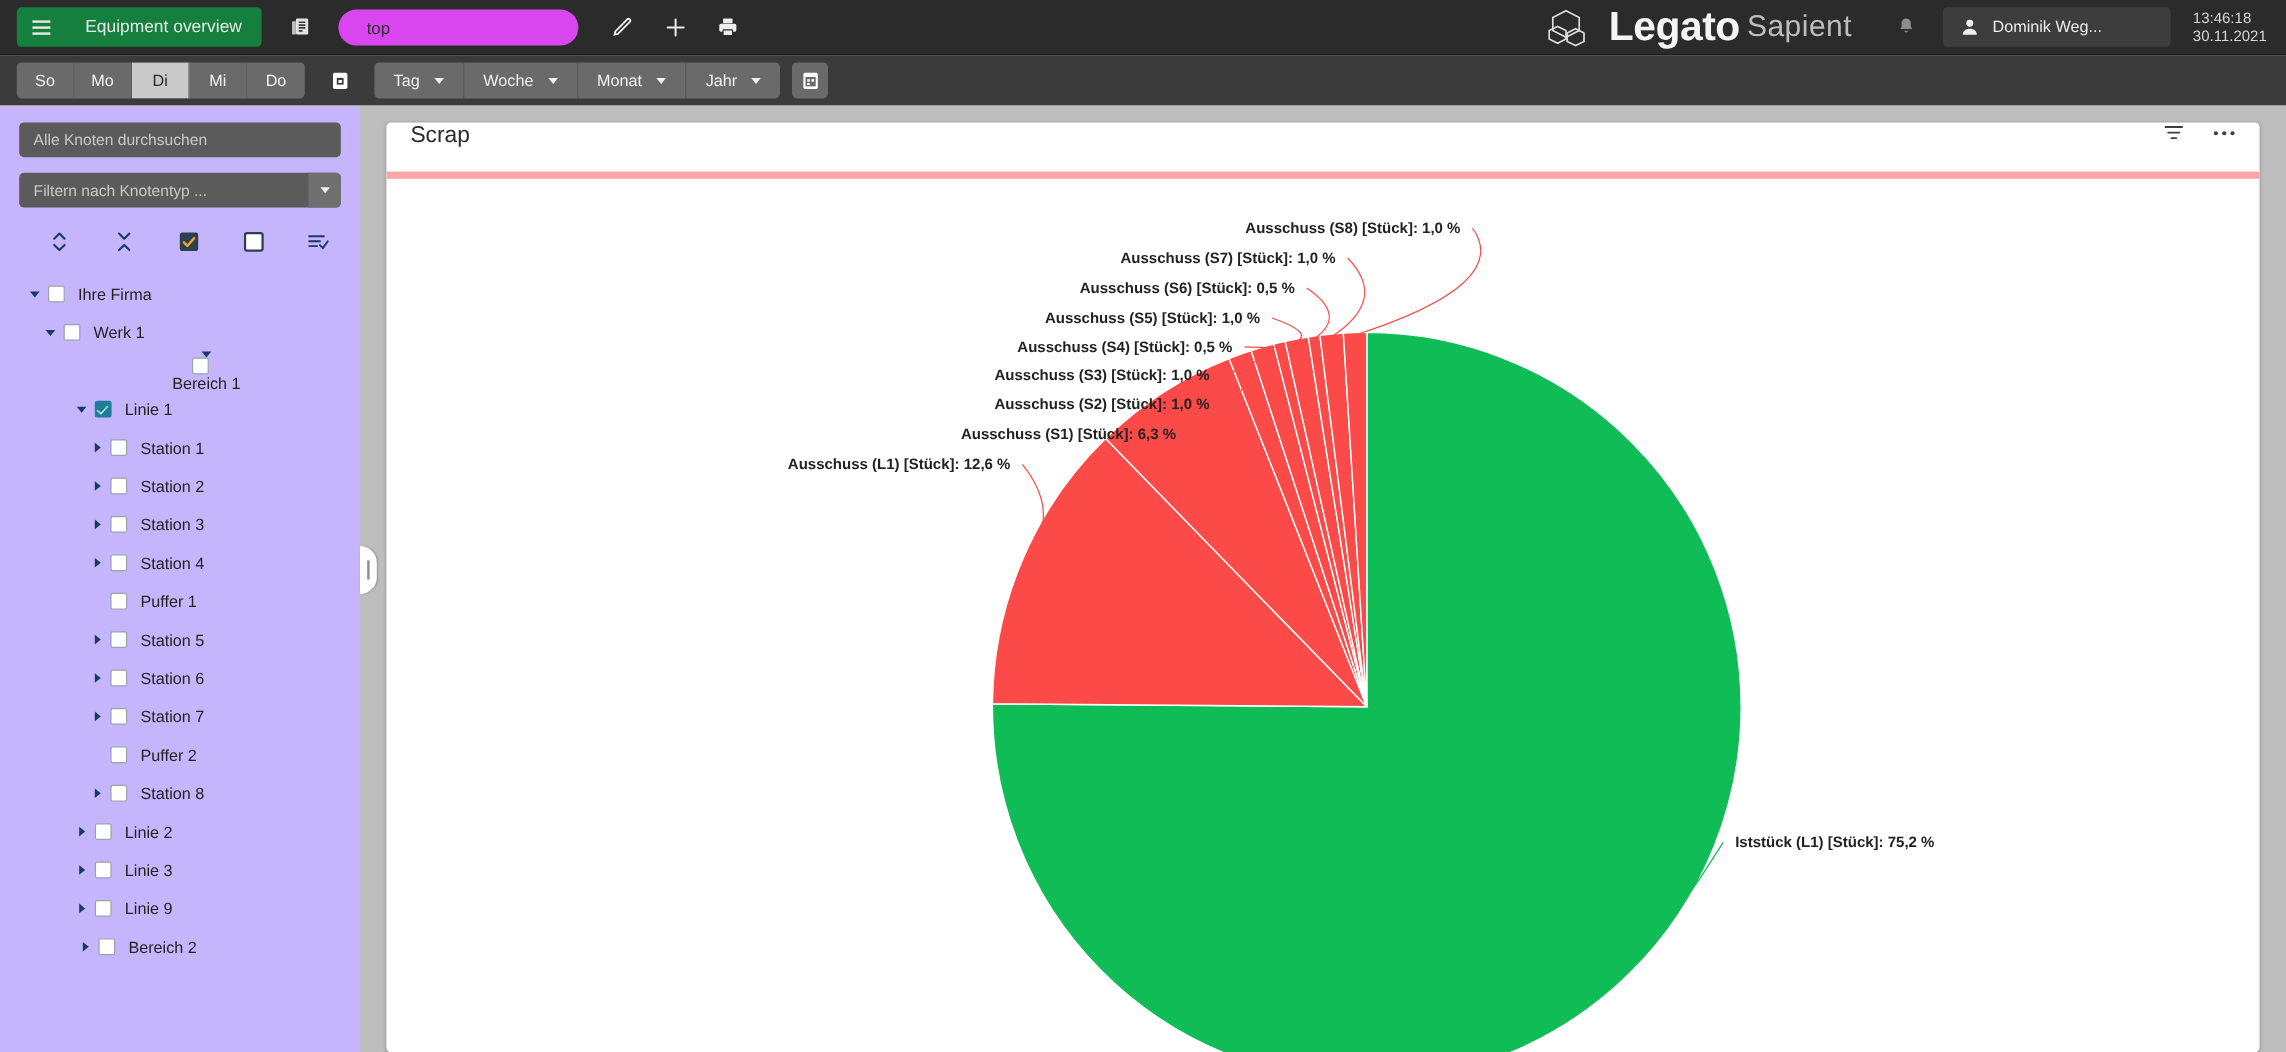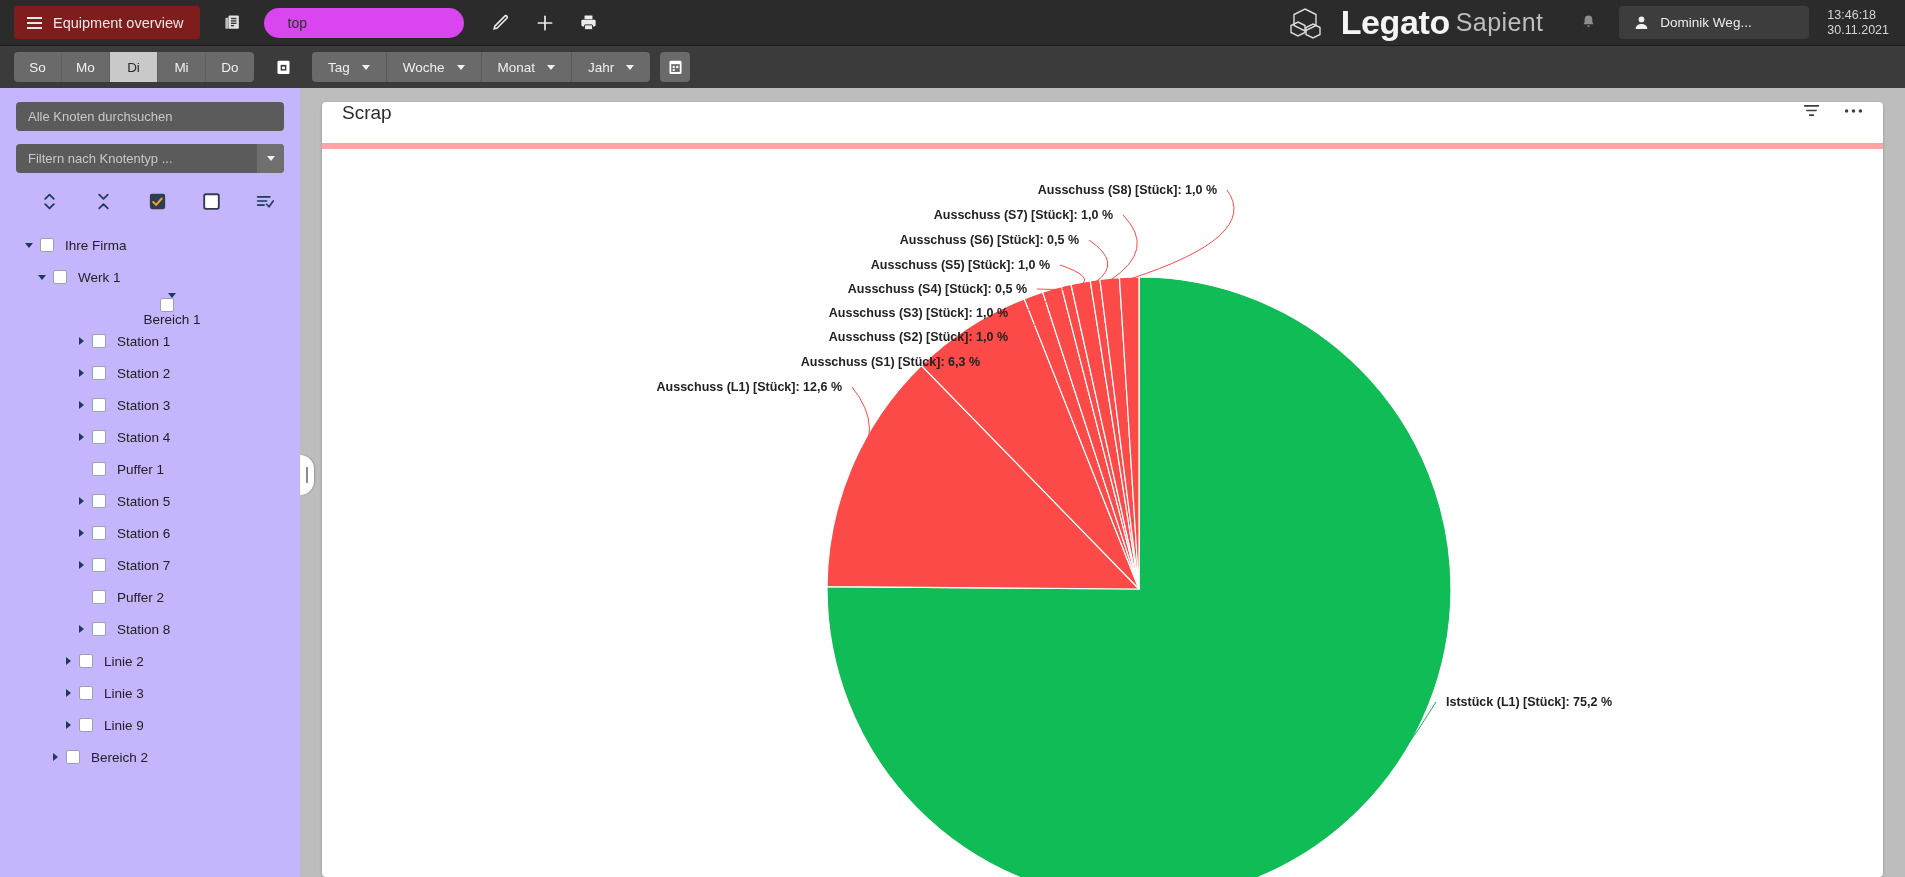--- a/index.html
+++ b/index.html
@@ -13,22 +13,22 @@
   }
 
   
   #topbar {
     position: absolute; left: 0; top: 0; width: 1905px; height: 46px;
     background: #2b2b2b;
     display: flex; align-items: center;
     border-bottom: 1px solid #1c1c1c;
   }
   .menu-chip {
-    display: flex; align-items: center; gap: 11px;
-    background: #7f1d1d; color: #e8e8e8;
+    display: flex; align-items: center; gap: 29px;
+    background: #15803d; color: #e8e8e8;
     height: 33px; border-radius: 4px;
     padding: 0 16px 0 13px; margin-left: 14px;
     font-size: 14.5px; cursor: pointer;
   }
   .hamburger { display: inline-flex; flex-direction: column; gap: 3px; }
   .hamburger i { display: block; width: 15px; height: 2px; background: #e8e8e8; }
 
   .tb-icon {
     display: flex; align-items: center; justify-content: center;
     width: 34px; height: 34px; cursor: pointer; color: #dedede;
@@ -395,20 +395,27 @@
         <span class="cbx"></span>
         <span>Werk 1</span>
       </div>
       <div class="tnode" style="padding-left: 44px; flex-direction: column;">
         <span class="tw">
           <span class="chev"></span>
         </span>
         <span class="cbx"></span>
         <span>Bereich 1</span>
       </div>
+      <div class="tnode" style="padding-left: 57px;">
+        <span class="tw">
+          <span class="chev"></span>
+        </span>
+        <span class="cbx checked"></span>
+        <span>Linie 1</span>
+      </div>
       <div class="tnode" style="padding-left: 70px;">
         <span class="tw">
           <span class="chev right"></span>
         </span>
         <span class="cbx"></span>
         <span>Station 1</span>
       </div>
       <div class="tnode" style="padding-left: 70px;">
         <span class="tw">
           <span class="chev right"></span>
@@ -482,21 +489,21 @@
         <span class="cbx"></span>
         <span>Linie 3</span>
       </div>
       <div class="tnode" style="padding-left: 57px;">
         <span class="tw">
           <span class="chev right"></span>
         </span>
         <span class="cbx"></span>
         <span>Linie 9</span>
       </div>
-      <div class="tnode" style="padding-left: 44px;">
+      <div class="tnode" style="padding-left: 60px;">
         <span class="tw">
           <span class="chev right"></span>
         </span>
         <span class="cbx"></span>
         <span>Bereich 2</span>
       </div>
     </div>
 </div>
 
 <div id="main">

